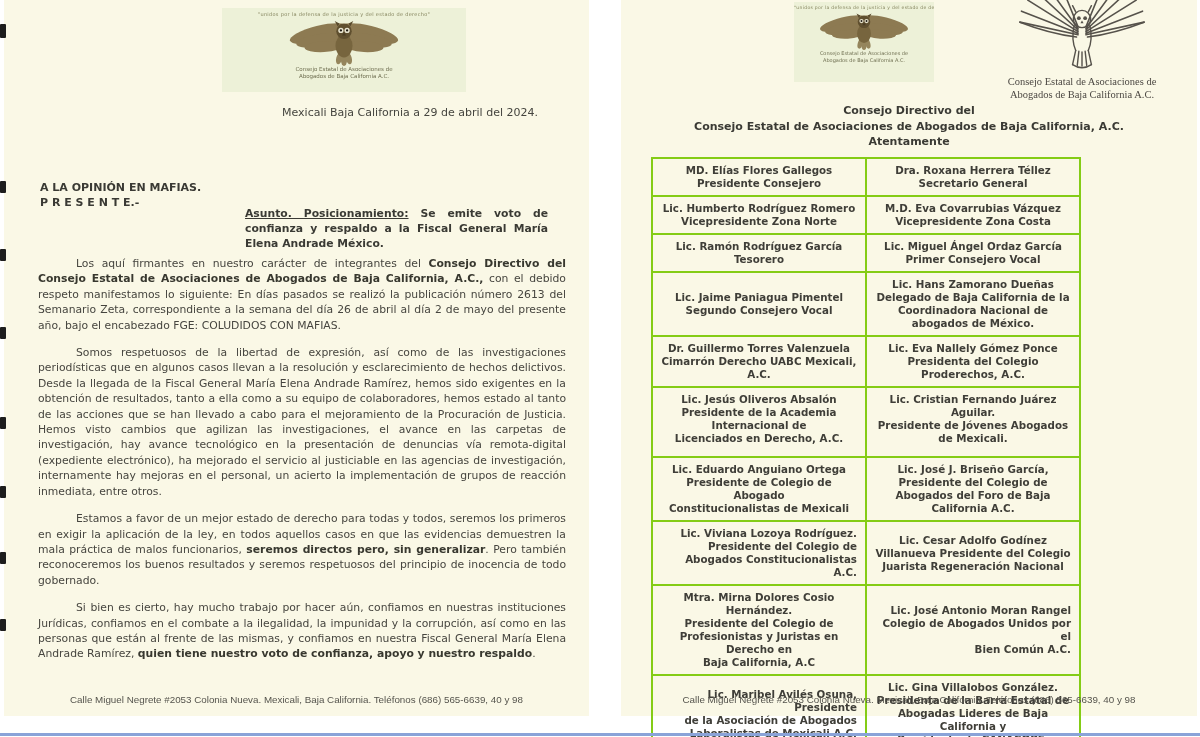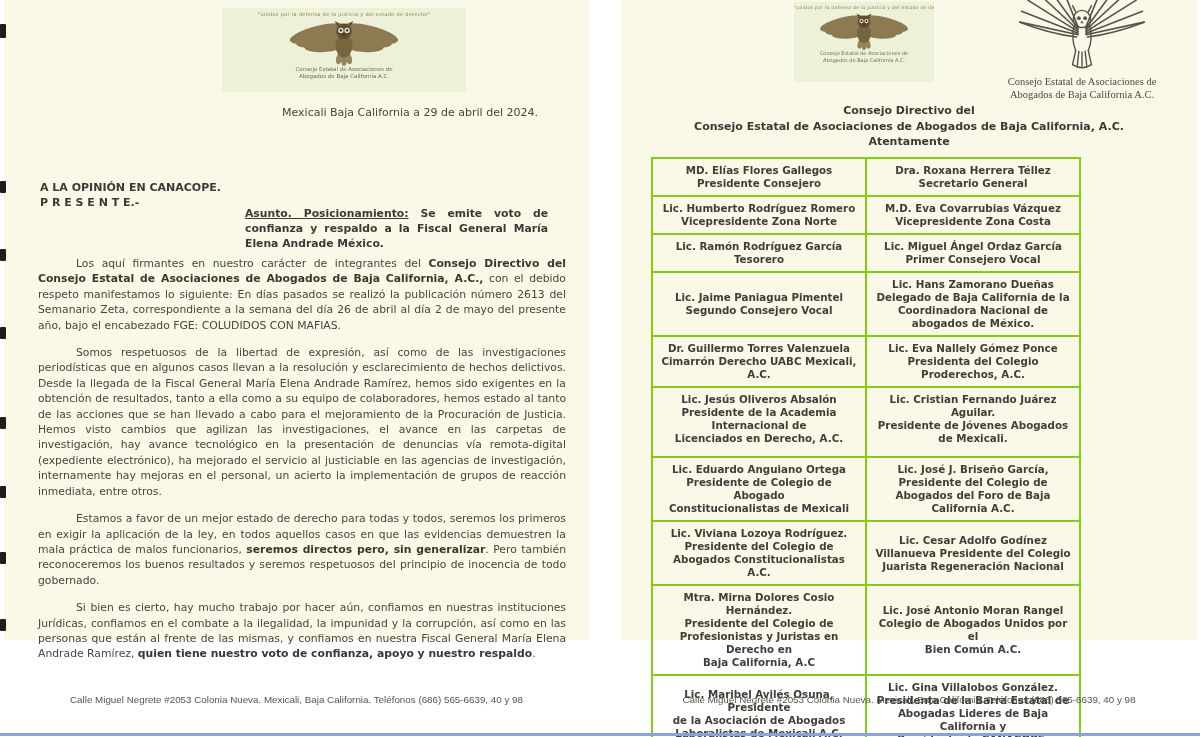--- a/index.html
+++ b/index.html
@@ -1,20 +1,20 @@
 <!DOCTYPE html>
 <html><head>
 <meta charset="utf-8">
 <style>
   html,body{margin:0;padding:0;}
   body{
     width:1200px;height:737px;position:relative;overflow:hidden;
     background:#ffffff;font-family:"DejaVu Sans",sans-serif;
   }
-  .page{position:absolute;top:0;height:640px;background:#faf8e6;}
+  .page{position:absolute;top:0;height:716px;background:#faf8e6;}
   #page-left{left:4px;width:585px;}
   #page-right{left:621px;width:576px;}
 
   
   .logo-box{position:absolute;background:#edf1d8;text-align:center;overflow:hidden;}
   #page-left .logo-box{left:218px;top:8px;width:244px;height:84px;}
   #page-right .logo-box{left:173px;top:2px;width:140px;height:80px;}
   .logo-motto{font-size:5px;color:#85855e;letter-spacing:.3px;padding-top:3px;white-space:nowrap;}
   #page-right .logo-motto{font-size:4.5px;}
   .owl-svg{display:block;margin:1px auto 0;}
@@ -43,21 +43,21 @@
                font-size:11px;font-weight:700;line-height:15.5px;color:#3a3a34;}
   .directory-table{position:absolute;left:30px;top:157px;width:430px;border-collapse:collapse;
                    border:1.5px solid #5e5b52;}
   .directory-table td{
     border:2px solid #84cc16;width:50%;vertical-align:middle;
     font-weight:700;font-size:10.3px;line-height:13px;color:#3f3e38;
     text-align:center;padding:5px 8px;
   }
   .directory-table tr:nth-child(2) td{}
   .directory-table tr:nth-child(6) td{padding-bottom:11px;}
-  .directory-table td.cell-left{text-align:center;}
+  .directory-table td.cell-left{text-align:right;}
 
   
   .mark{position:absolute;left:0;width:6px;background:#1d1d1d;border-radius:1px;}
   .m1{top:24px;height:14px;} .m2{top:181px;height:12px;} .m3{top:249px;height:12px;}
   .m4{top:327px;height:12px;} .m5{top:417px;height:12px;} .m6{top:486px;height:12px;}
   .m7{top:552px;height:12px;} .m8{top:619px;height:12px;}
   .bottom-line{position:absolute;left:0;right:0;top:733px;height:3px;background:#8aa3d8;}
 </style>
 </head>
 <body>
@@ -91,21 +91,21 @@
     </svg>
     <div class="logo-caption">
       <div>Consejo Estatal de Asociaciones de</div>
       <div>Abogados de Baja California A.C.</div>
     </div>
   </div>
 
   <div class="date-line">Mexicali Baja California a 29 de abril del 2024.</div>
 
   <div class="addressee">
-    <div>A LA OPINIÓN EN CANACOPE.</div>
+    <div>A LA OPINIÓN EN MAFIAS.</div>
     <div>P R E S E N T E.-</div>
   </div>
 
   <div class="subject"><span class="u">Asunto. Posicionamiento:</span><span> Se emite voto de confianza y respaldo a la Fiscal General María Elena Andrade México.</span></div>
 
   <div class="paragraphs">
       <p class="para"><span>Los aquí firmantes en nuestro carácter de integrantes del </span><b>Consejo Directivo del Consejo Estatal de Asociaciones de Abogados de Baja California, A.C.,</b><span> con el debido respeto manifestamos lo siguiente: En días pasados se realizó la publicación número 2613 del Semanario Zeta, correspondiente a la semana del día 26 de abril al día 2 de mayo del presente año, bajo el encabezado FGE: COLUDIDOS CON MAFIAS.</span></p>
       <p class="para"><span>Somos respetuosos de la libertad de expresión, así como de las investigaciones periodísticas que en algunos casos llevan a la resolución y esclarecimiento de hechos delictivos. Desde la llegada de la Fiscal General María Elena Andrade Ramírez, hemos sido exigentes en la obtención de resultados, tanto a ella como a su equipo de colaboradores, hemos estado al tanto de las acciones que se han llevado a cabo para el mejoramiento de la Procuración de Justicia. Hemos visto cambios que agilizan las investigaciones, el avance en las carpetas de investigación, hay avance tecnológico en la presentación de denuncias vía remota-digital (expediente electrónico), ha mejorado el servicio al justiciable en las agencias de investigación, internamente hay mejoras en el personal, un acierto la implementación de grupos de reacción inmediata, entre otros.</span></p>
       <p class="para"><span>Estamos a favor de un mejor estado de derecho para todas y todos, seremos los primeros en exigir la aplicación de la ley, en todos aquellos casos en que las evidencias demuestren la mala práctica de malos funcionarios, </span><b>seremos directos pero, sin generalizar</b><span>. Pero también reconoceremos los buenos resultados y seremos respetuosos del principio de inocencia de todo gobernado.</span></p>
       <p class="para"><span>Si bien es cierto, hay mucho trabajo por hacer aún, confiamos en nuestras instituciones Jurídicas, confiamos en el combate a la ilegalidad, la impunidad y la corrupción, así como en las personas que están al frente de las mismas, y confiamos en nuestra Fiscal General María Elena Andrade Ramírez, </span><b>quien tiene nuestro voto de confianza, apoyo y nuestro respaldo</b><span>.</span></p>

